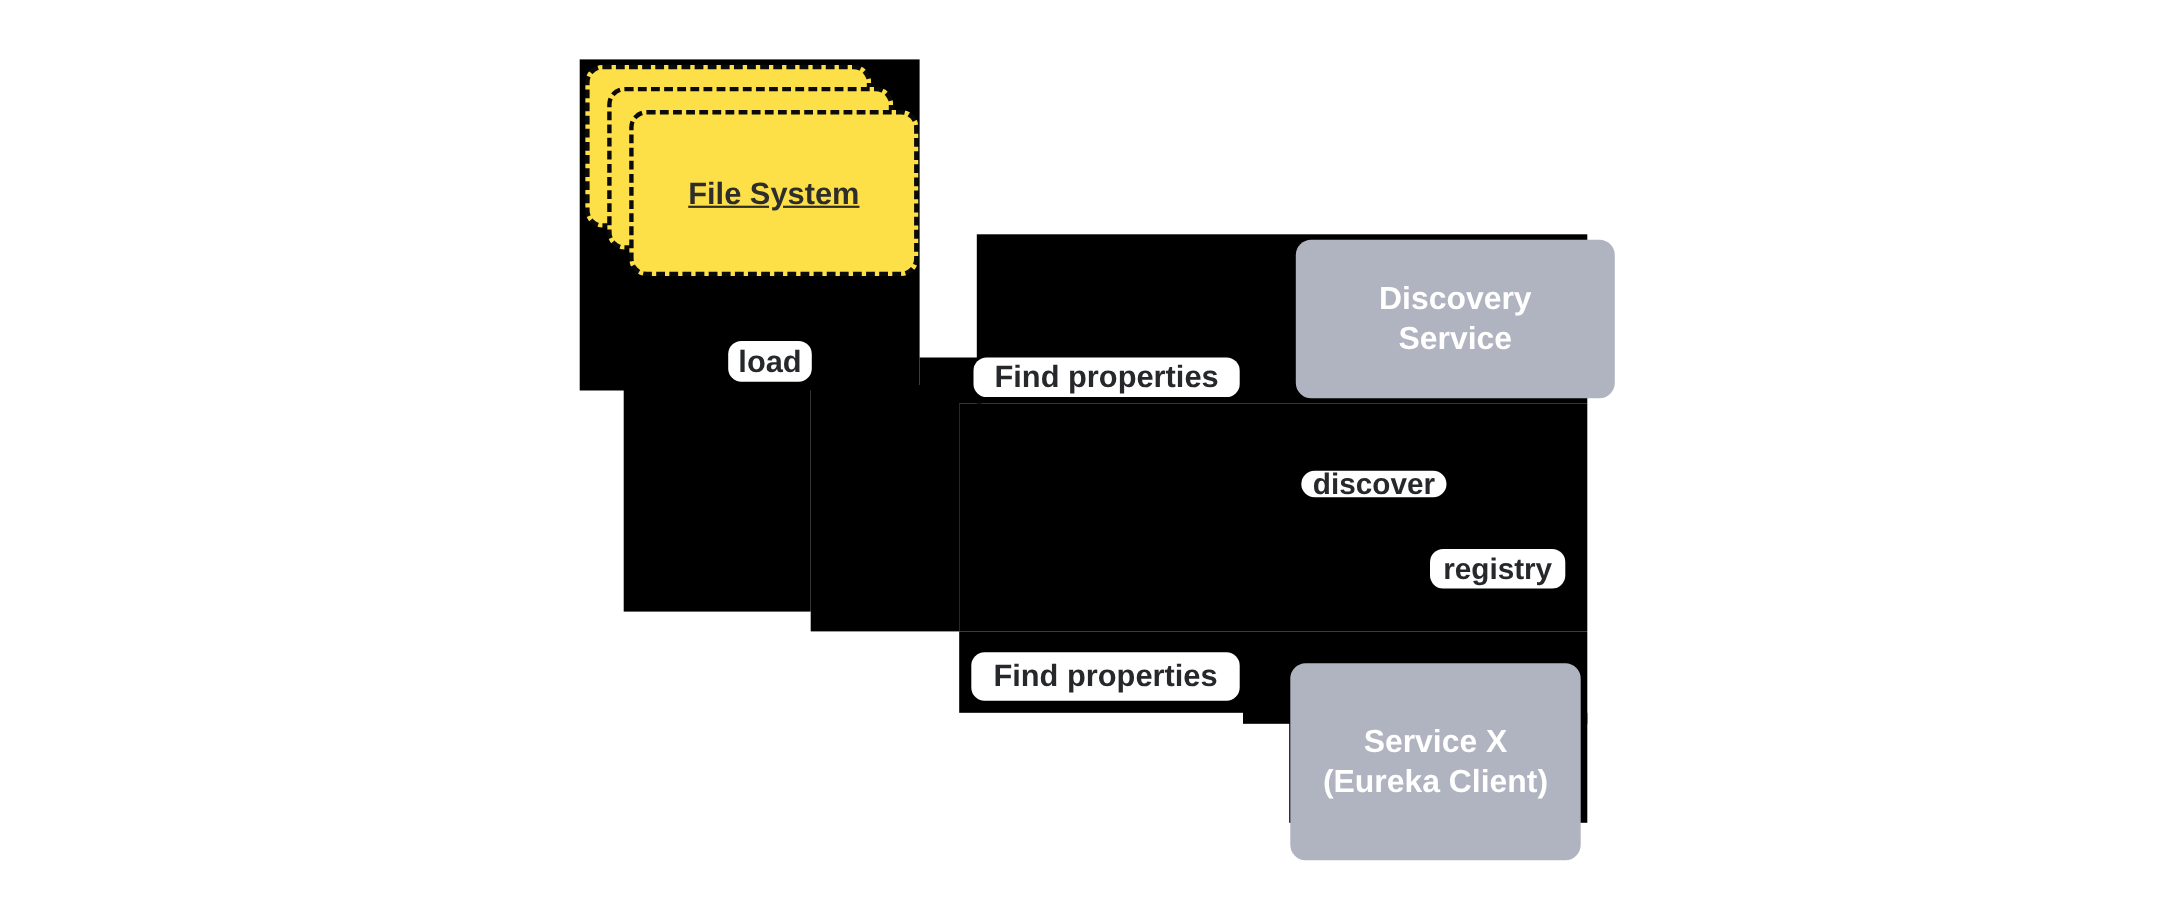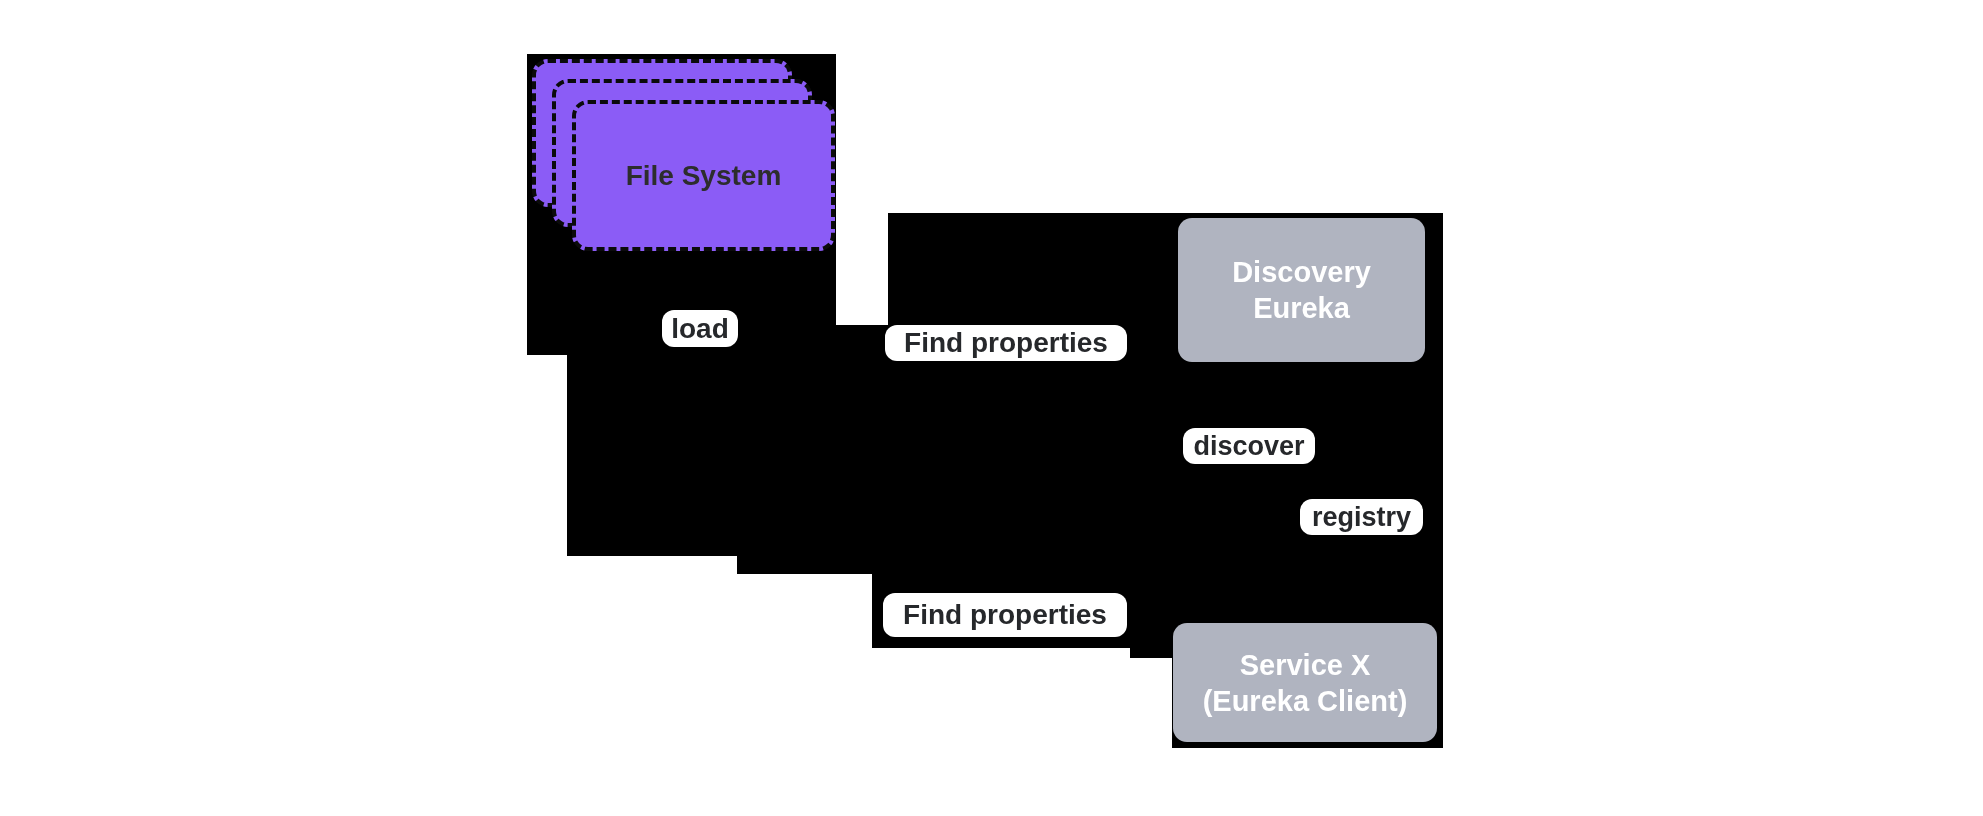--- a/index.html
+++ b/index.html
@@ -27,23 +27,24 @@
   .b4{left:567px;top:350px;width:170px;height:206px;}
   .b5{left:737px;top:350px;width:135px;height:224px;}
   .b6{left:872px;top:367px;width:571px;height:207px;}
   .b7{left:872px;top:574px;width:258px;height:74px;}
   .b8{left:1130px;top:574px;width:313px;height:84px;}
   .b9{left:1172px;top:648px;width:271px;height:100px;}
 
   
   .fs-card{
     position:absolute;
-    background:#8b5cf6;
+    background:#fde047;
     border:4px dashed #0b0b0b;
     border-radius:16px;
+    text-decoration:underline;
   }
   .fs-back{left:532px;top:59px;width:260px;height:148px;}
   .fs-mid{left:552px;top:79px;width:260px;height:148px;}
   .fs-front{
     left:572px;top:100px;width:263px;height:151px;
     display:flex;align-items:center;justify-content:center;
     font-weight:bold;font-size:28px;color:#2d2d2d;
   }
 
   
@@ -52,21 +53,21 @@
     background:#ffffff;
     color:var(--label-text);
     font-weight:bold;
     display:flex;align-items:center;justify-content:center;
     white-space:nowrap;
     border-radius:12px;
   }
   .lbl-load{left:662px;top:310px;width:76px;height:37px;font-size:28px;}
   .lbl-fp-top{left:885px;top:325px;width:242px;height:36px;font-size:28px;}
   .lbl-fp-bottom{left:883px;top:593px;width:244px;height:44px;font-size:28px;}
-  .lbl-discover{left:1183px;top:428px;width:132px;height:36px;font-size:27px;}
+  .lbl-discover{left:1183px;top:428px;width:132px;height:24px;font-size:27px;}
   .lbl-registry{left:1300px;top:499px;width:123px;height:36px;font-size:27px;}
 
   
   .config-label{
     position:absolute;
     left:598px;top:458px;width:214px;height:42px;
     display:flex;align-items:center;justify-content:center;
     font-weight:bold;font-size:30px;color:var(--config-text);
     white-space:nowrap;
   }
@@ -74,22 +75,22 @@
   
   .gray-node{
     position:absolute;
     background:var(--node-fill);
     border-radius:14px;
     color:var(--node-text);
     font-weight:bold;font-size:29px;line-height:36px;
     display:flex;flex-direction:column;align-items:center;justify-content:center;
     text-align:center;
   }
-  .node-discovery{left:1178px;top:218px;width:247px;height:144px;}
-  .node-servicex{left:1173px;top:623px;width:264px;height:119px;}
+  .node-discovery{left:1178px;top:218px;width:290px;height:144px;}
+  .node-servicex{left:1173px;top:603px;width:264px;height:179px;}
 </style>
 </head>
 <body>
 
 <div class="canvas">
 
   <div class="blk b1"></div>
   <div class="blk b2"></div>
   <div class="blk b3"></div>
   <div class="blk b4"></div>
@@ -107,20 +108,20 @@
 
 
   <div class="edge-label lbl-load">load</div>
   <div class="edge-label lbl-fp-top">Find properties</div>
   <div class="edge-label lbl-fp-bottom">Find properties</div>
   <div class="edge-label lbl-discover">discover</div>
   <div class="edge-label lbl-registry">registry</div>
 
   <div class="gray-node node-discovery">
     <span>Discovery</span>
-    <span>Eureka</span>
+    <span>Service</span>
   </div>
   <div class="gray-node node-servicex">
     <span>Service X</span>
     <span>(Eureka Client)</span>
   </div>
 
 </div>
 
 </body></html>

